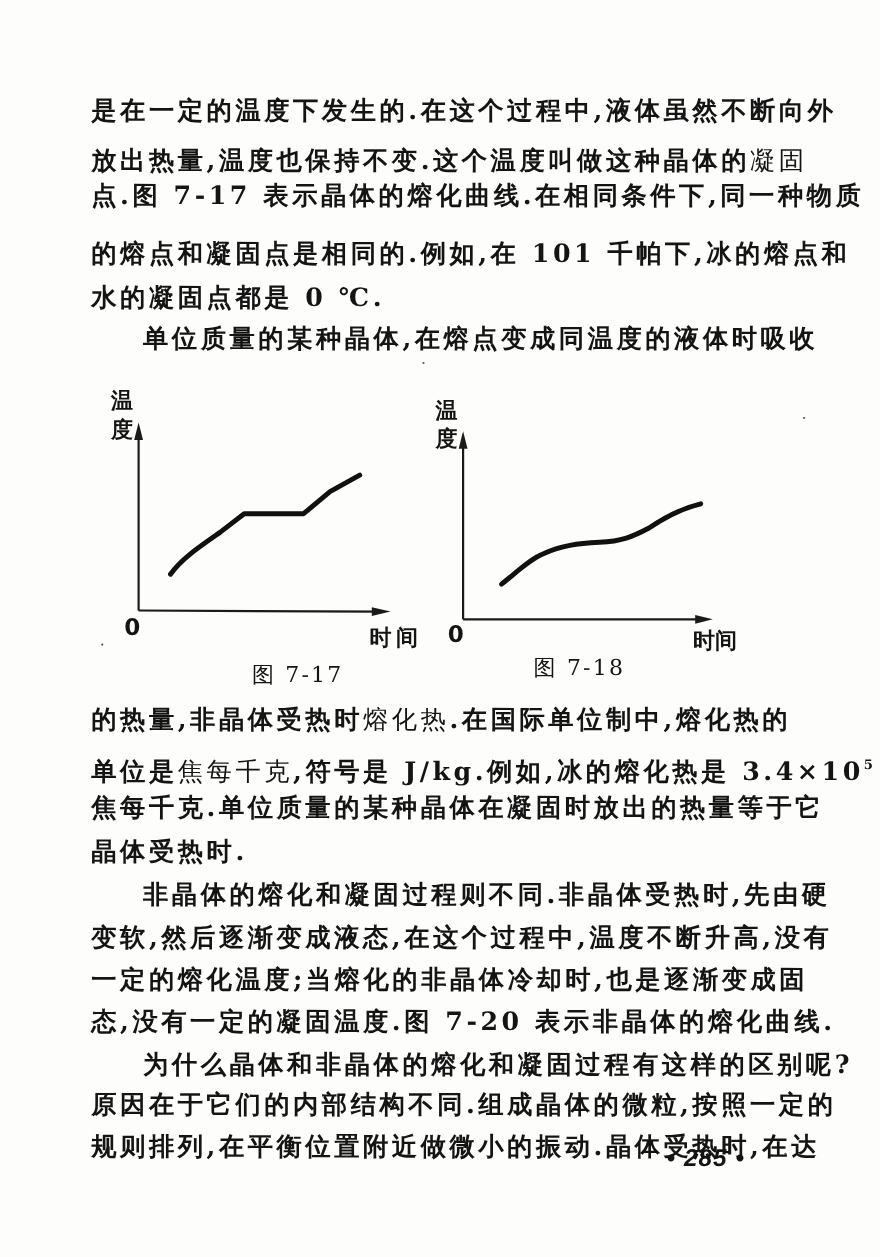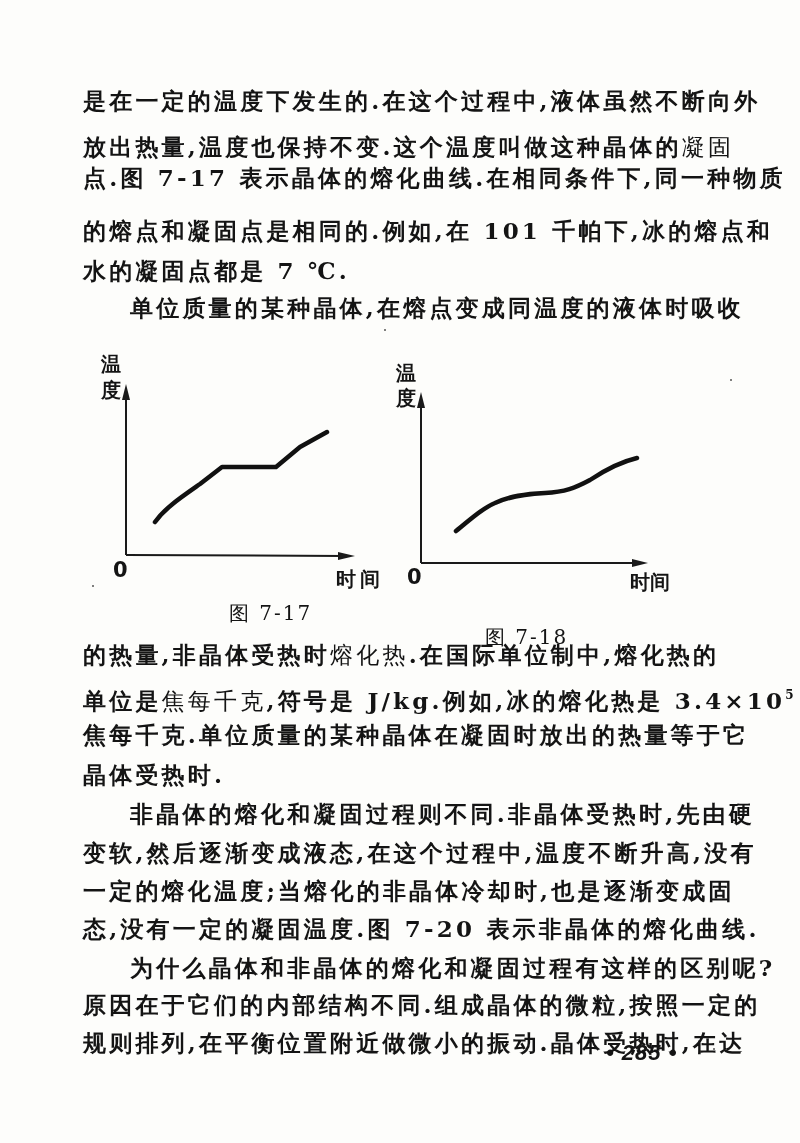--- a/index.html
+++ b/index.html
@@ -66,21 +66,21 @@
       border-radius: 1px;
     }
   </style>
 </head>
 <body>
 
 <div class="line" style="top:86px;">是在一定的温度下发生的.在这个过程中,液体虽然不断向外</div>
 <div class="line" style="top:132px;"><span>放出热量,温度也保持不变.这个温度叫做这种晶体的</span><span class="b">凝固</span></div>
 <div class="line" style="top:163px;">点.图 7-17 表示晶体的熔化曲线.在相同条件下,同一种物质</div>
 <div class="line" style="top:216px;">的熔点和凝固点是相同的.例如,在 101 千帕下,冰的熔点和</div>
-<div class="line" style="top:256px;">水的凝固点都是 7 ℃.</div>
+<div class="line" style="top:256px;">水的凝固点都是 0 ℃.</div>
 
 <div class="line indent" style="top:293px;">单位质量的某种晶体,在熔点变成同温度的液体时吸收</div>
 
 <div>
   <div class="axis-label" style="left:101px; top:352px;">温</div>
   <div class="axis-label" style="left:101px; top:378px;">度</div>
   <div class="zero" style="left:113px; top:558px;">0</div>
   <div class="axis-label" style="left:336px; top:567px; letter-spacing:4px;">时间</div>
   <svg class="fig" width="800" height="1143" style="pointer-events:none;">
     <line x1="126" y1="555" x2="126" y2="392" stroke="#1a1a1a" stroke-width="2"></line>
@@ -97,21 +97,21 @@
   <div class="axis-label" style="left:396px; top:386px;">度</div>
   <div class="zero" style="left:407px; top:565px;">0</div>
   <div class="axis-label" style="left:630px; top:570px;">时间</div>
   <svg class="fig" width="800" height="1143" style="pointer-events:none;">
     <line x1="421" y1="563" x2="421" y2="400" stroke="#1a1a1a" stroke-width="2"></line>
     <polygon points="421,392 417,408 425,408" fill="#1a1a1a"></polygon>
     <line x1="421" y1="563" x2="640" y2="563" stroke="#1a1a1a" stroke-width="2"></line>
     <polygon points="648,563 632,559 632,567" fill="#1a1a1a"></polygon>
     <path d="M456,531 C470,520 482,508 495,503 C510,496 525,494 545,493 C565,492 575,488 590,480 C605,470 620,462 637,458" fill="none" stroke="#111" stroke-width="4.5" stroke-linecap="round" stroke-linejoin="round"></path>
   </svg>
-  <div class="fig-label" style="left:485px; top:624px;text-align:center;">图   7-18</div>
+  <div class="fig-label" style="left:485px; top:594px;text-align:center;">图   7-18</div>
 </div>
 
 <div class="line" style="top:640px;"><span>的热量,非晶体受热时</span><span class="b">熔化热</span><span>.在国际单位制中,熔化热的</span></div>
 <div class="line" style="top:680px;"><span>单位是</span><span class="b">焦每千克</span><span>,符号是 J/kg.例如,冰的熔化热是 3.4×10</span><sup>5</sup></div>
 <div class="line" style="top:720px;">焦每千克.单位质量的某种晶体在凝固时放出的热量等于它</div>
 <div class="line" style="top:760px;">晶体受热时.</div>
 
 <div class="line indent" style="top:799px;">非晶体的熔化和凝固过程则不同.非晶体受热时,先由硬</div>
 <div class="line" style="top:838px;">变软,然后逐渐变成液态,在这个过程中,温度不断升高,没有</div>
 <div class="line" style="top:876px;">一定的熔化温度;当熔化的非晶体冷却时,也是逐渐变成固</div>

